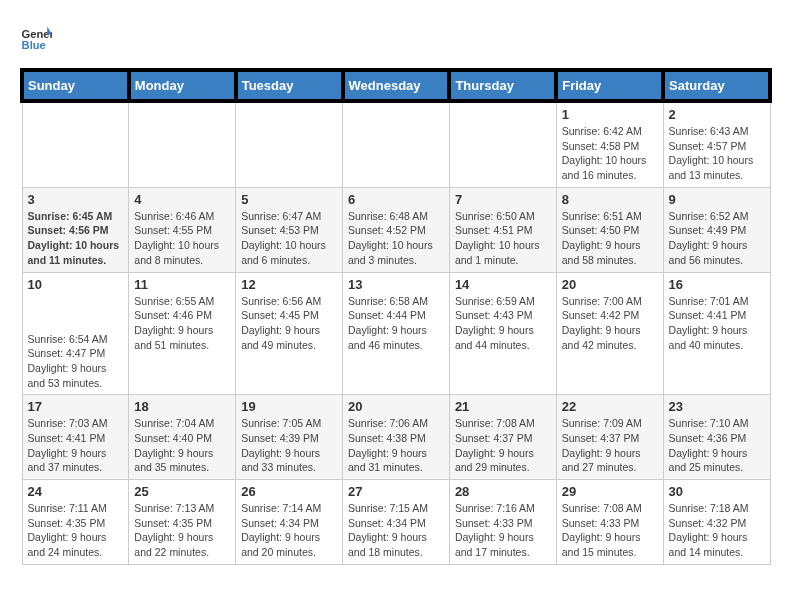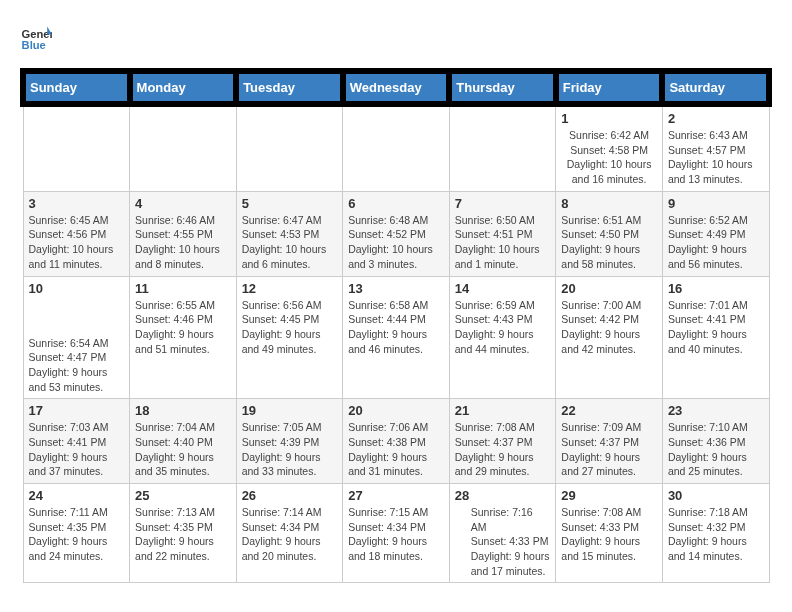--- a/index.html
+++ b/index.html
@@ -42,21 +42,21 @@
       border-collapse: collapse;
       table-layout: fixed;
     }
     thead tr th {
       background-color: #3a7fc1;
       color: #fff;
       font-size: 13px;
       font-weight: bold;
       padding: 6px 4px;
       text-align: left;
-      border: 6px solid #000000;
+      border: 4px solid #000000;
     }
     tbody tr td {
       vertical-align: top;
       border: 1px solid #ccc;
       padding: 4px 5px;
       font-size: 11px;
       color: #333;
       height: 80px;
     }
     tbody tr:nth-child(even) td {
@@ -114,35 +114,35 @@
   </thead>
   <tbody id="calendar-body">
   <tr>
         <td class="empty-cell"></td>
         <td class="empty-cell"></td>
         <td class="empty-cell"></td>
         <td class="empty-cell"></td>
         <td class="empty-cell"></td>
         <td>
           <div class="day-number">1</div>
-          <div class="day-info" style="white-space: pre-line; text-align: center;">Sunrise: 6:42 AM
+          <div class="day-info" style="white-space: pre-line;">Sunrise: 6:42 AM
 Sunset: 4:58 PM
 Daylight: 10 hours and 16 minutes.</div>
         </td>
         <td>
           <div class="day-number">2</div>
           <div class="day-info" style="white-space: pre-line;">Sunrise: 6:43 AM
 Sunset: 4:57 PM
 Daylight: 10 hours and 13 minutes.</div>
         </td>
       </tr>
       <tr>
         <td>
           <div class="day-number">3</div>
-          <div class="day-info" style="white-space: pre-line;">Sunrise: 6:45 AM
+          <div class="day-info" style="white-space: pre-line; font-weight: bold;">Sunrise: 6:45 AM
 Sunset: 4:56 PM
 Daylight: 10 hours and 11 minutes.</div>
         </td>
         <td>
           <div class="day-number">4</div>
           <div class="day-info" style="white-space: pre-line;">Sunrise: 6:46 AM
 Sunset: 4:55 PM
 Daylight: 10 hours and 8 minutes.</div>
         </td>
         <td>
@@ -284,21 +284,21 @@
 Daylight: 9 hours and 20 minutes.</div>
         </td>
         <td>
           <div class="day-number">27</div>
           <div class="day-info" style="white-space: pre-line;">Sunrise: 7:15 AM
 Sunset: 4:34 PM
 Daylight: 9 hours and 18 minutes.</div>
         </td>
         <td>
           <div class="day-number">28</div>
-          <div class="day-info" style="white-space: pre-line; margin-left: 16px;">Sunrise: 7:16 AM
+          <div class="day-info" style="white-space: pre-line;">Sunrise: 7:16 AM
 Sunset: 4:33 PM
 Daylight: 9 hours and 17 minutes.</div>
         </td>
         <td>
           <div class="day-number">29</div>
           <div class="day-info" style="white-space: pre-line;">Sunrise: 7:08 AM
 Sunset: 4:33 PM
 Daylight: 9 hours and 15 minutes.</div>
         </td>
         <td>

